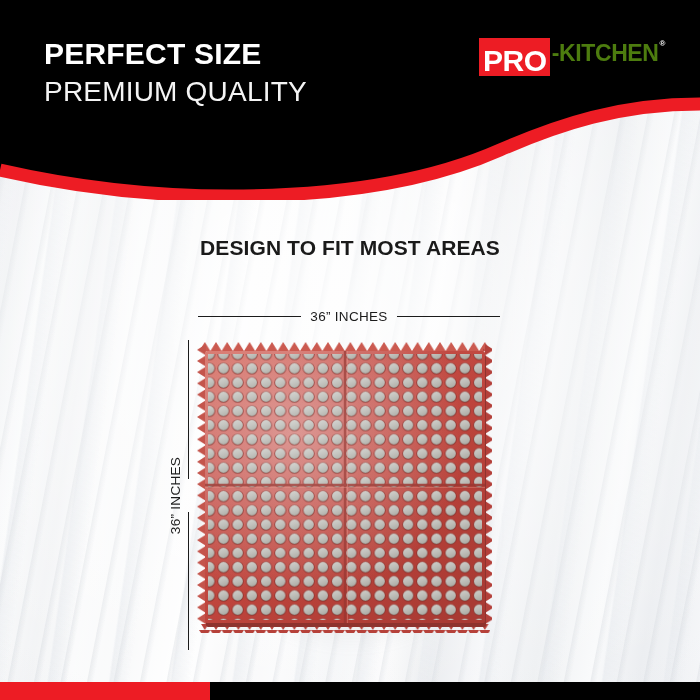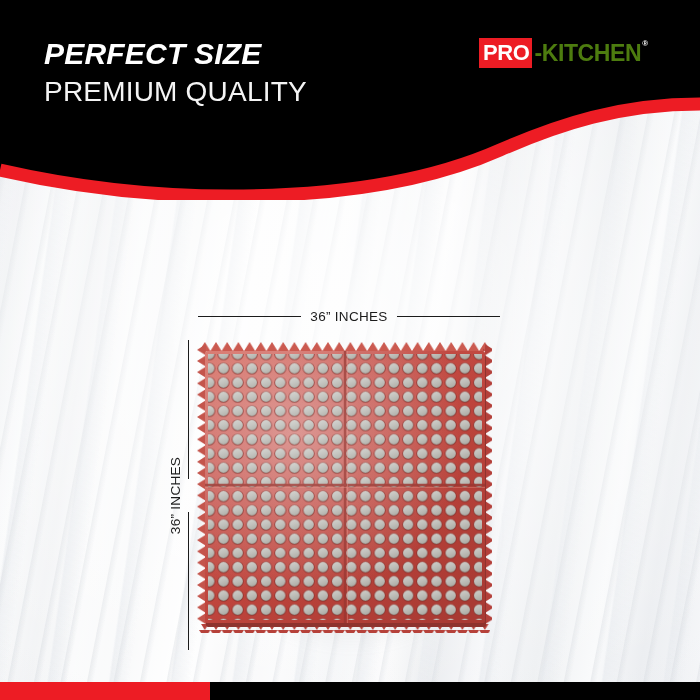--- a/index.html
+++ b/index.html
@@ -73,21 +73,20 @@
     width: 400px;
   }
   .headline-1 {
     color: #ffffff;
     font-size: 30px;
     font-weight: bold;
     letter-spacing: .2px;
     line-height: 1.06;
     margin: 0;
     white-space: nowrap;
-    font-style: italic;
   }
   .headline-2 {
     color: #f4f4f4;
     font-size: 28px;
     font-weight: 300;
     letter-spacing: .2px;
     line-height: 1.12;
     margin: 6px 0 17px 0;
     white-space: nowrap;
   }
@@ -97,25 +96,25 @@
     position: absolute;
     left: 479px;
     top: 38px;
     display: flex;
     align-items: flex-start;
     height: 30px;
   }
   .logo-pro {
     background: #ed1c24;
     color: #ffffff;
-    font-size: 22px;
+    font-size: 30px;
     font-weight: bold;
     letter-spacing: -.4px;
     line-height: 26px;
-    padding: 2px 3px 2px 4px;
+    padding: 10px 3px 2px 4px;
     display: inline-block;
   }
   .logo-kitchen {
     color: #4d7c0f;
     font-size: 23px;
     font-weight: bold;
     letter-spacing: -.4px;
     line-height: 30px;
     padding-left: 2px;
   }
@@ -266,20 +265,21 @@
       <p class="headline-2">PREMIUM QUALITY</p>
     </div>
 
     <div class="logo">
       <span class="logo-pro">PRO</span>
       <span class="logo-kitchen">-KITCHEN</span>
       <span class="logo-reg">®</span>
     </div>
   </div>
 
+  <h2 class="section-heading">DESIGN TO FIT MOST AREAS</h2>
 
   <div class="dim-h">
     <span class="rule"></span>
     <span class="dim-label">36” INCHES</span>
     <span class="rule"></span>
   </div>
 
   <div class="dim-v">
     <span class="rule"></span>
     <span class="dim-label">36” INCHES</span>

